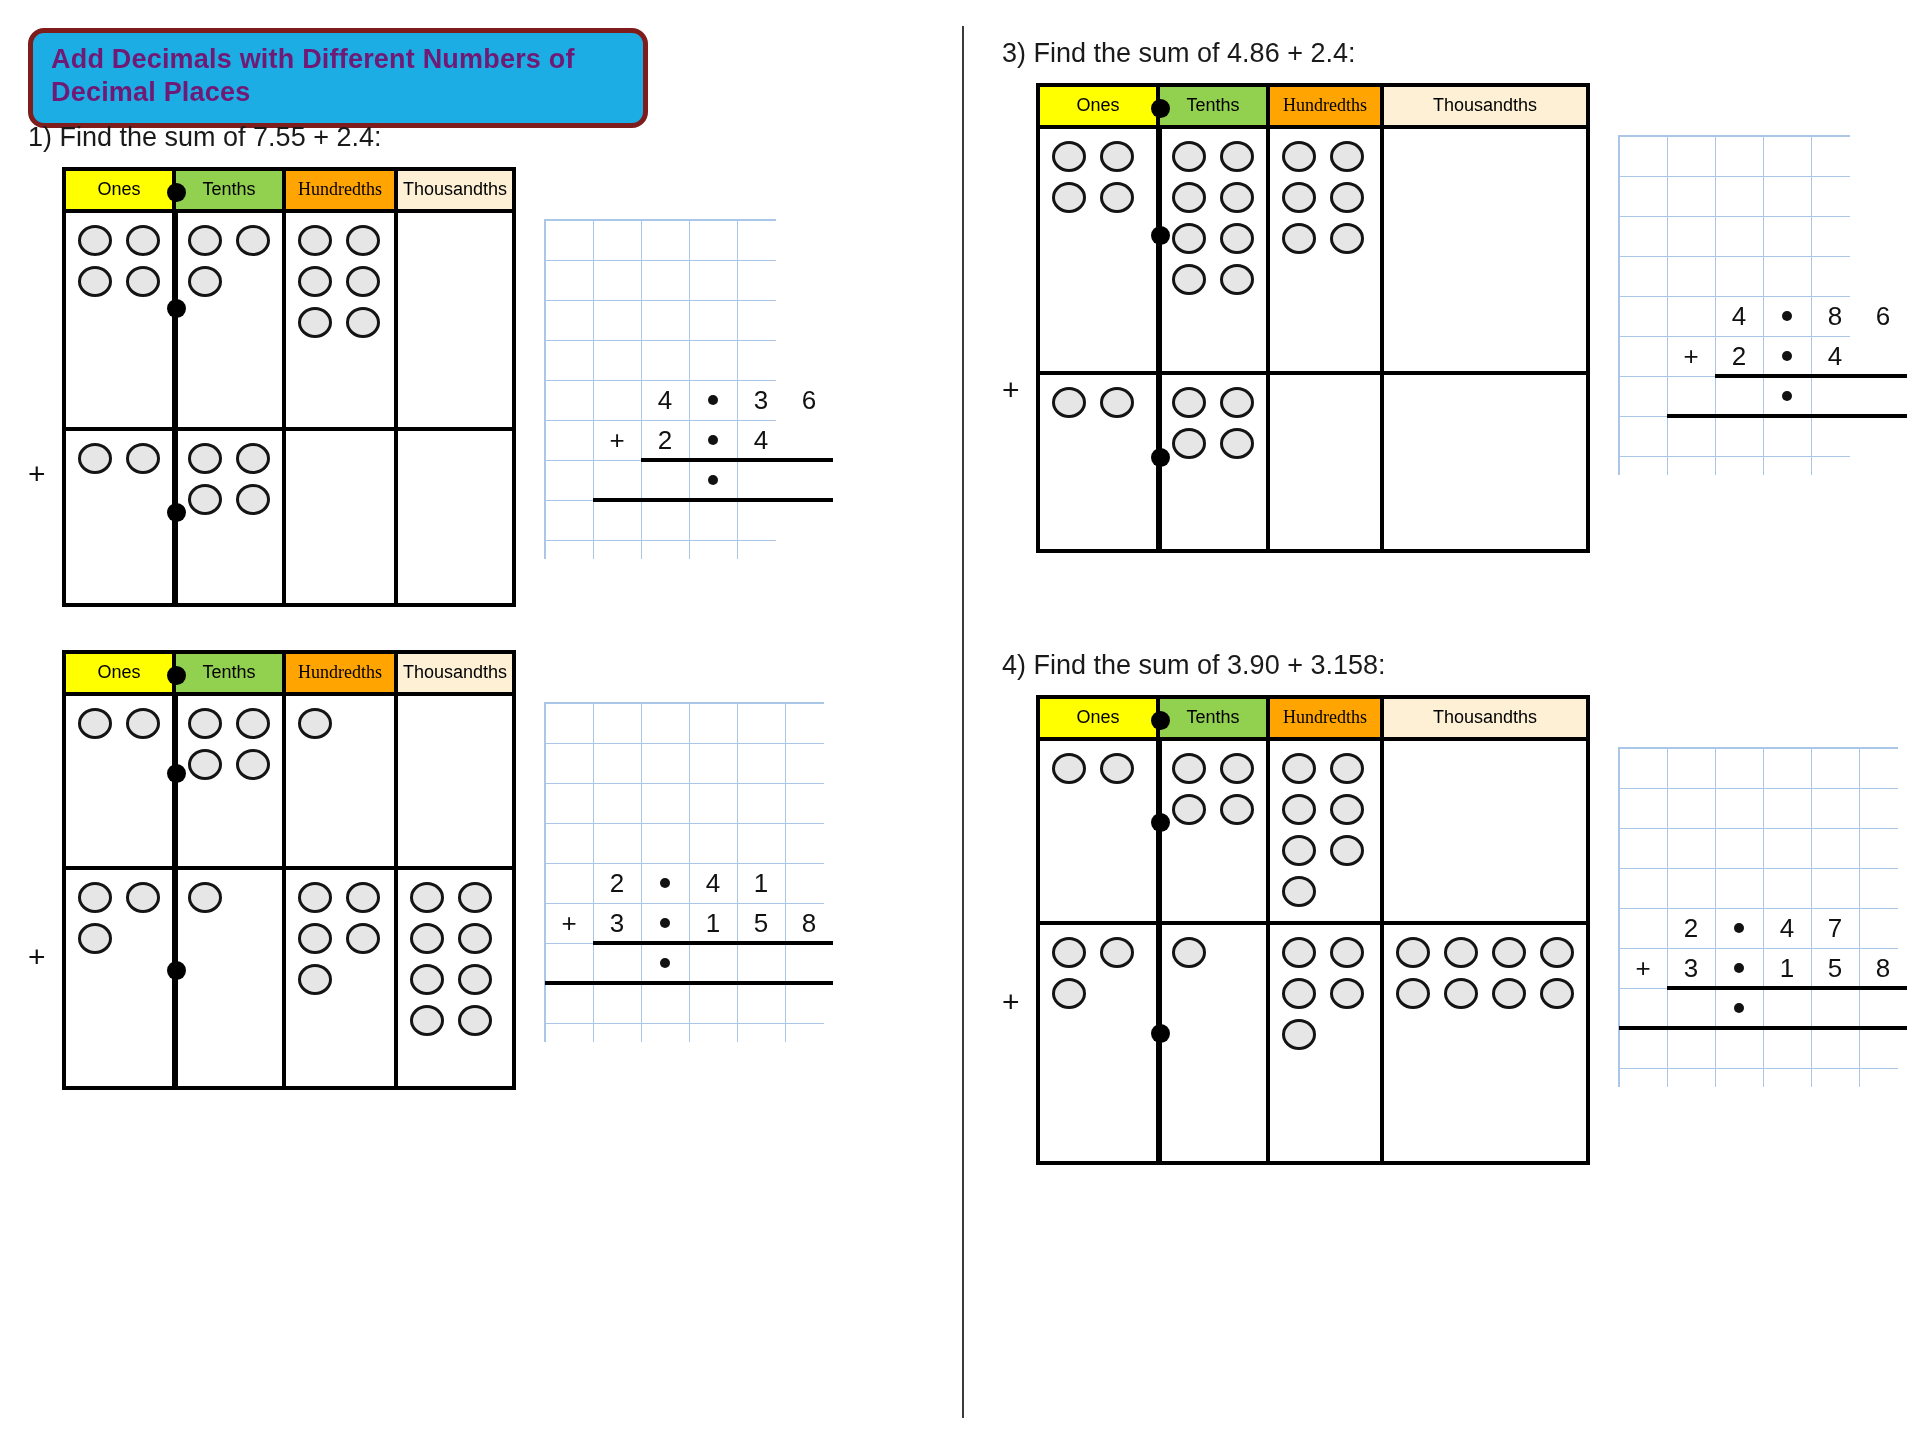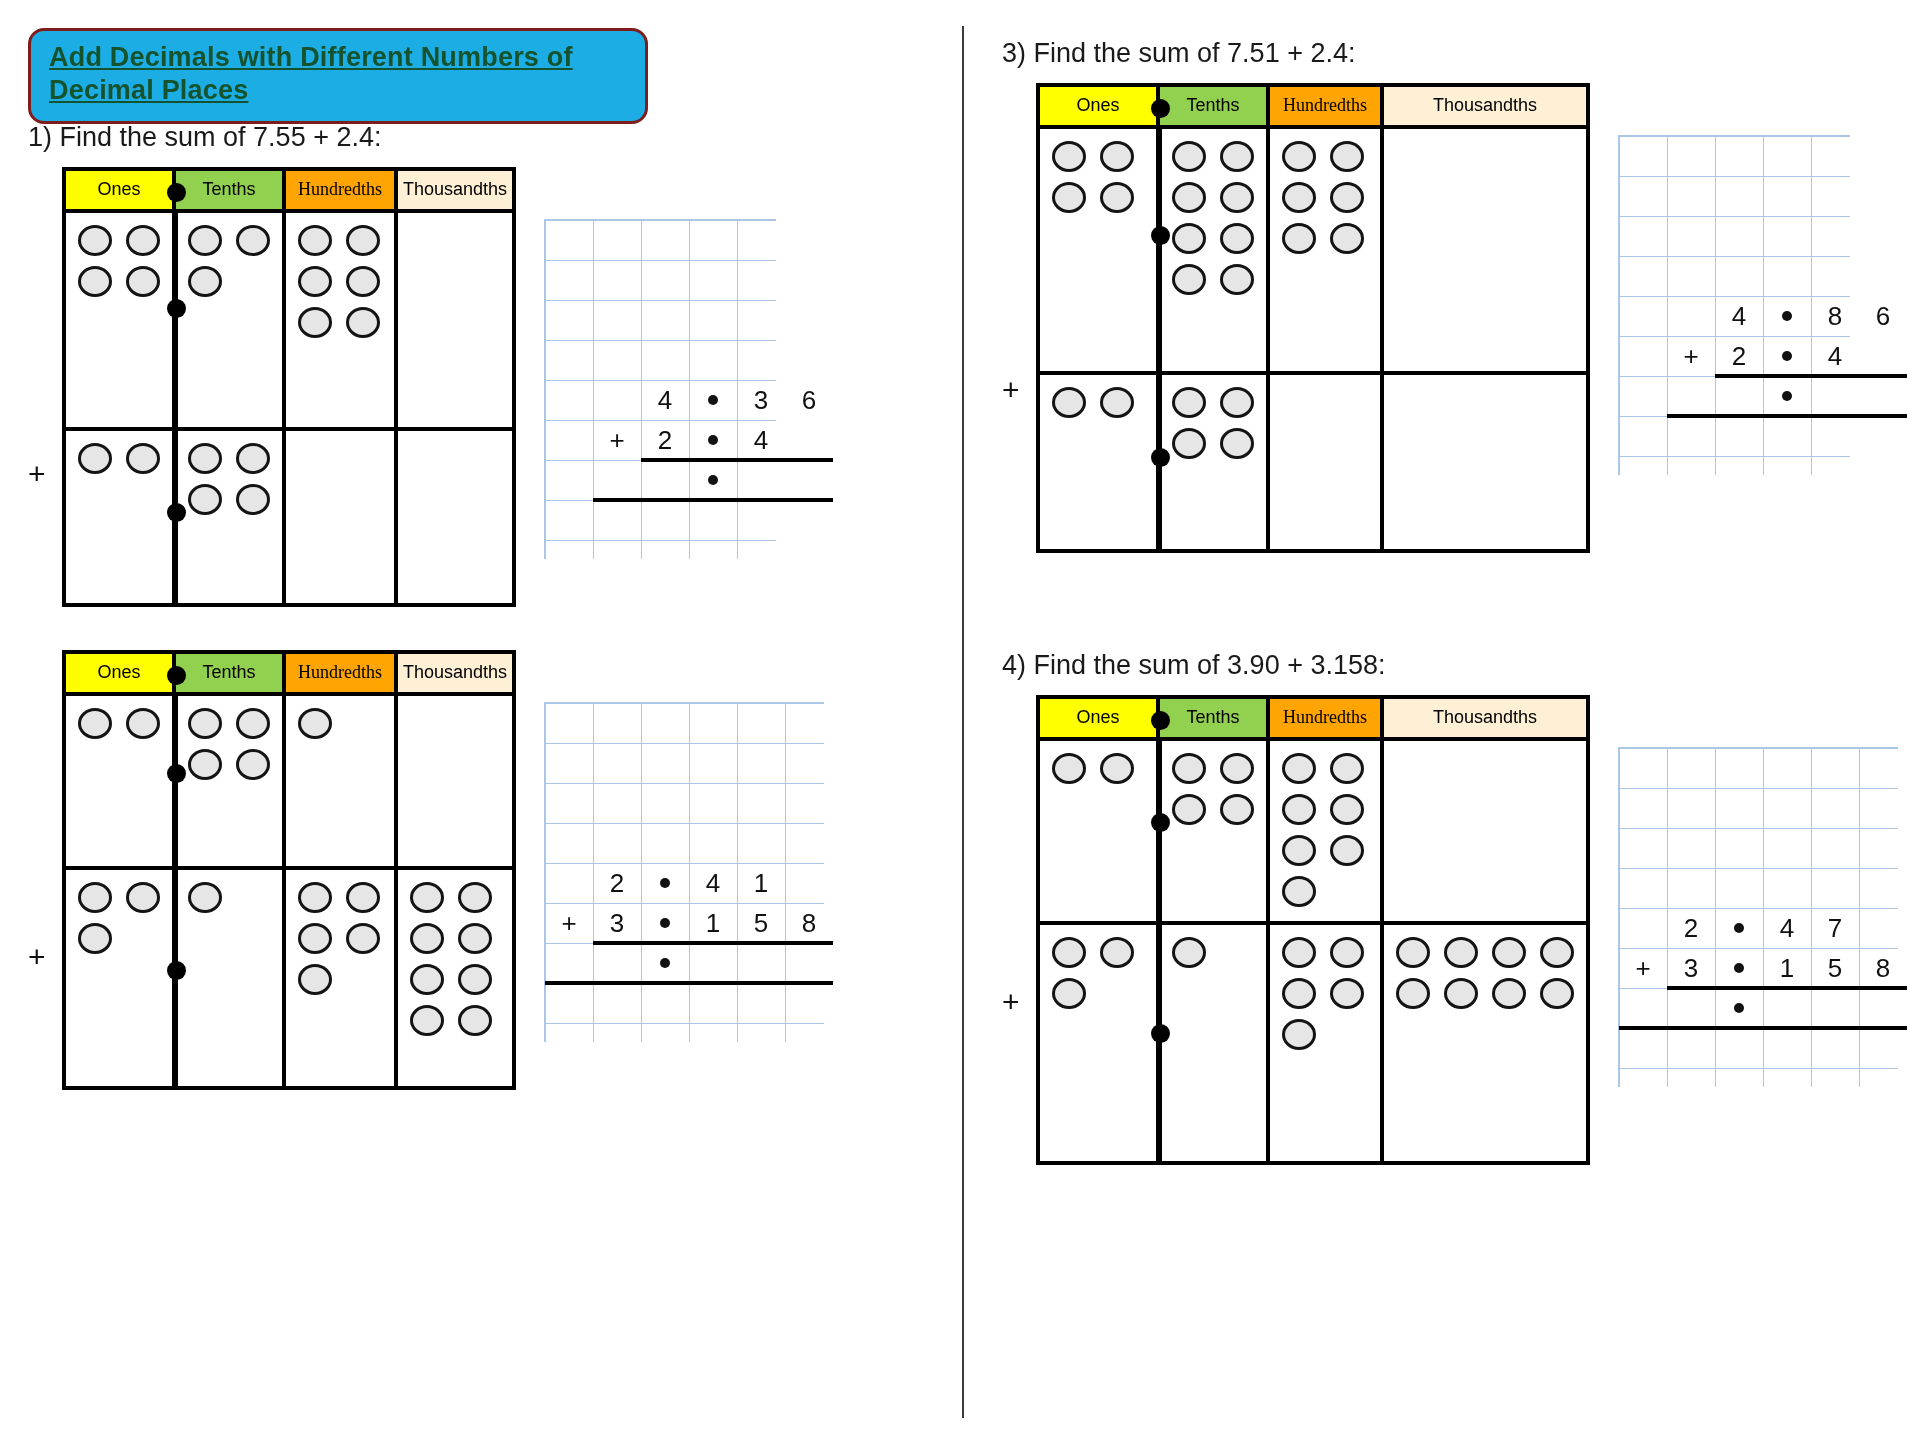--- a/index.html
+++ b/index.html
@@ -9,30 +9,29 @@
     font-family:"Liberation Sans", sans-serif;
     position:relative;
     overflow:hidden;
   }
   .page{position:absolute;inset:0;}
 
   
   .title-banner{
     position:absolute;left:28px;top:28px;width:620px;
     background:#1CADE4;
-    border:3px solid #7f1d1d;
+    border:5px solid #7f1d1d;
     border-radius:16px;
     box-sizing:border-box;
     padding:10px 18px 14px 18px;
-    color:#14532d;
+    color:#701a75;
     font-weight:bold;
     font-size:27px;
     line-height:1.22;
     letter-spacing:.2px;
-    text-decoration:underline;
   }
 
   
   .divider{
     position:absolute;left:962px;top:26px;width:2px;height:1392px;
     background:#3a3a3a;
   }
 
   
   .problem{position:absolute;}
@@ -322,21 +321,21 @@
           <div class="gcell" style="left: 240px; top: 200px; width: 48px; height: 40px;">8</div>
           <div class="gcell" style="left: 0px; top: 200px; width: 48px; height: 40px;">+</div>
           <div class="gdot" style="left: 115px; top: 255px;"></div>
           <div class="grule" style="left: 48px; top: 238px; width: 240px;"></div>
           <div class="grule" style="left: 0px; top: 278px; width: 288px;"></div>
         </div>
     </div>
   </div>
 
   <div class="problem" id="p3" style="left:1002px;top:38px;">
-    <div class="prompt">3) Find the sum of 7.51 + 2.4:</div>
+    <div class="prompt">3) Find the sum of 4.86 + 2.4:</div>
     <div class="work-row">
       <div class="chart-wrap" style="margin-left:34px;">
         <div class="plus-left" style="top:292px;">+</div>
         <div class="pv" id="pv3" style="width:554px;">
             <div class="pv-head">
               <div class="cell c-ones" style="width: 120px;">Ones</div>
               <div class="cell c-tenths" style="width: 110px;">Tenths</div>
               <div class="cell c-hund" style="width: 114px;">Hundredths</div>
               <div class="cell c-thou" style="width: 202px;">Thousandths</div>
             </div>

